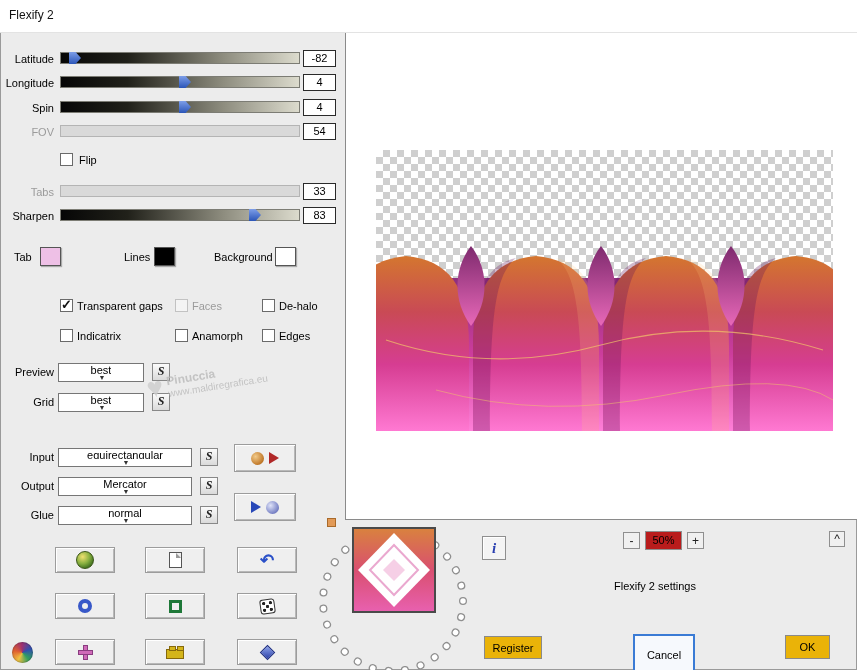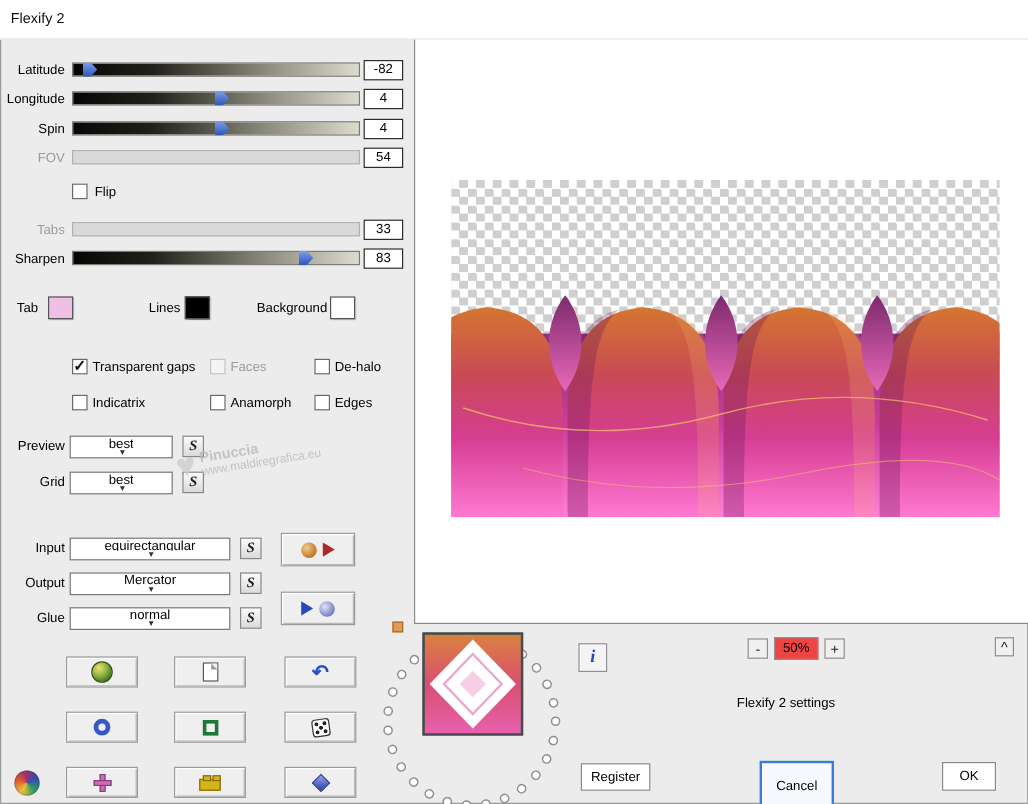--- a/index.html
+++ b/index.html
@@ -43,21 +43,21 @@
   .combo .ctext{flex:1;white-space:nowrap;overflow:hidden;}
   .combo .carrow{font-size:7px;color:#333;margin-left:2px;}
   .sbtn{position:absolute;width:18px;height:18px;background:linear-gradient(#fbfbfb,#dadada);border:1px solid #888;box-sizing:border-box;
         font-family:"Liberation Serif",serif;font-style:italic;font-weight:bold;font-size:12px;text-align:center;line-height:15px;color:#222;}
 
   
   .icon-btn{position:absolute;width:60px;height:26px;background:#efefef;border:1px solid #9c9c9c;box-sizing:border-box;
             box-shadow:inset 1px 1px 0 #fff,inset -1px -1px 0 #b8b8b8;display:flex;align-items:center;justify-content:center;gap:4px;}
   .media-btn{position:absolute;width:62px;height:28px;background:#efefef;border:1px solid #9c9c9c;box-sizing:border-box;
             box-shadow:inset 1px 1px 0 #fff,inset -1px -1px 0 #b8b8b8;display:flex;align-items:center;justify-content:center;gap:5px;}
-  .winbtn{position:absolute;background:#ffffff;border:1px solid #8a8a8a;box-sizing:border-box;font-size:11px;color:#000;
+  .winbtn{position:absolute;background:#eab308;border:1px solid #8a8a8a;box-sizing:border-box;font-size:11px;color:#000;
           display:flex;align-items:center;justify-content:center;}
   .winbtn.focus{background:#f6f9fd;border:2px solid #3a7bd5;}
 
   
   .globe-icon{width:18px;height:18px;border-radius:50%;background:radial-gradient(circle at 35% 30%,#f0e070,#88b040 45%,#3f7020 78%,#284a14);border:1px solid #3a5416;box-sizing:border-box;}
   .page-icon{position:relative;width:13px;height:16px;background:#fff;border:1px solid #555;box-sizing:border-box;}
   .page-icon::after{content:"";position:absolute;top:0;right:0;border-top:5px solid #efefef;border-left:5px solid #9a9a9a;}
   .undo-glyph{font-size:17px;font-weight:bold;color:#2a50c8;line-height:1;}
   .ring-icon{width:14px;height:14px;border:4px solid #3858c8;border-radius:50%;box-sizing:border-box;}
   .frame-icon{width:13px;height:13px;border:3px solid #1e7838;box-sizing:border-box;}
@@ -85,21 +85,21 @@
 
   
   .marker{position:absolute;left:327px;top:518px;width:9px;height:9px;background:#e29a57;border:1px solid #a96a2a;box-sizing:border-box;}
   .ring{position:absolute;left:313px;top:521px;width:160px;height:160px;}
   .thumbframe{position:absolute;left:352px;top:527px;width:84px;height:86px;border:2px solid #4a4a4a;background:#777;box-sizing:border-box;}
   .infobtn{position:absolute;left:482px;top:536px;width:24px;height:24px;background:#f4f4f4;border:1px solid #8f8f8f;box-sizing:border-box;
            font-family:"Liberation Serif",serif;font-weight:bold;font-style:italic;font-size:15px;color:#2a3fb0;
            display:flex;align-items:center;justify-content:center;box-shadow:inset 1px 1px 0 #fff;}
   .zoombtn{position:absolute;width:17px;height:17px;background:#f0f0f0;border:1px solid #8f8f8f;box-sizing:border-box;font-size:12px;
            display:flex;align-items:center;justify-content:center;color:#222;}
-  .zoomval{position:absolute;left:645px;top:531px;width:37px;height:19px;background:#ef4444;border:1px solid #8f8f8f;box-sizing:border-box;
+  .zoomval{position:absolute;left:645px;top:531px;width:37px;height:19px;background:#b91c1c;border:1px solid #8f8f8f;box-sizing:border-box;
            font-size:11px;text-align:center;line-height:17px;color:#000;}
   .settings-text{position:absolute;left:555px;top:580px;width:200px;text-align:center;font-size:11px;color:#000;}
 
   
   .wm{position:absolute;left:146px;top:366px;transform:rotate(-9deg);display:flex;align-items:center;gap:4px;opacity:.8;pointer-events:none;}
   .wm .heart{font-size:28px;color:#cdcdcd;line-height:1;}
   .wm .wmtxt{display:flex;flex-direction:column;color:#b9b9b9;}
   .wm .l1{font-size:12px;font-weight:bold;}
   .wm .l2{font-size:10px;}
 </style>

